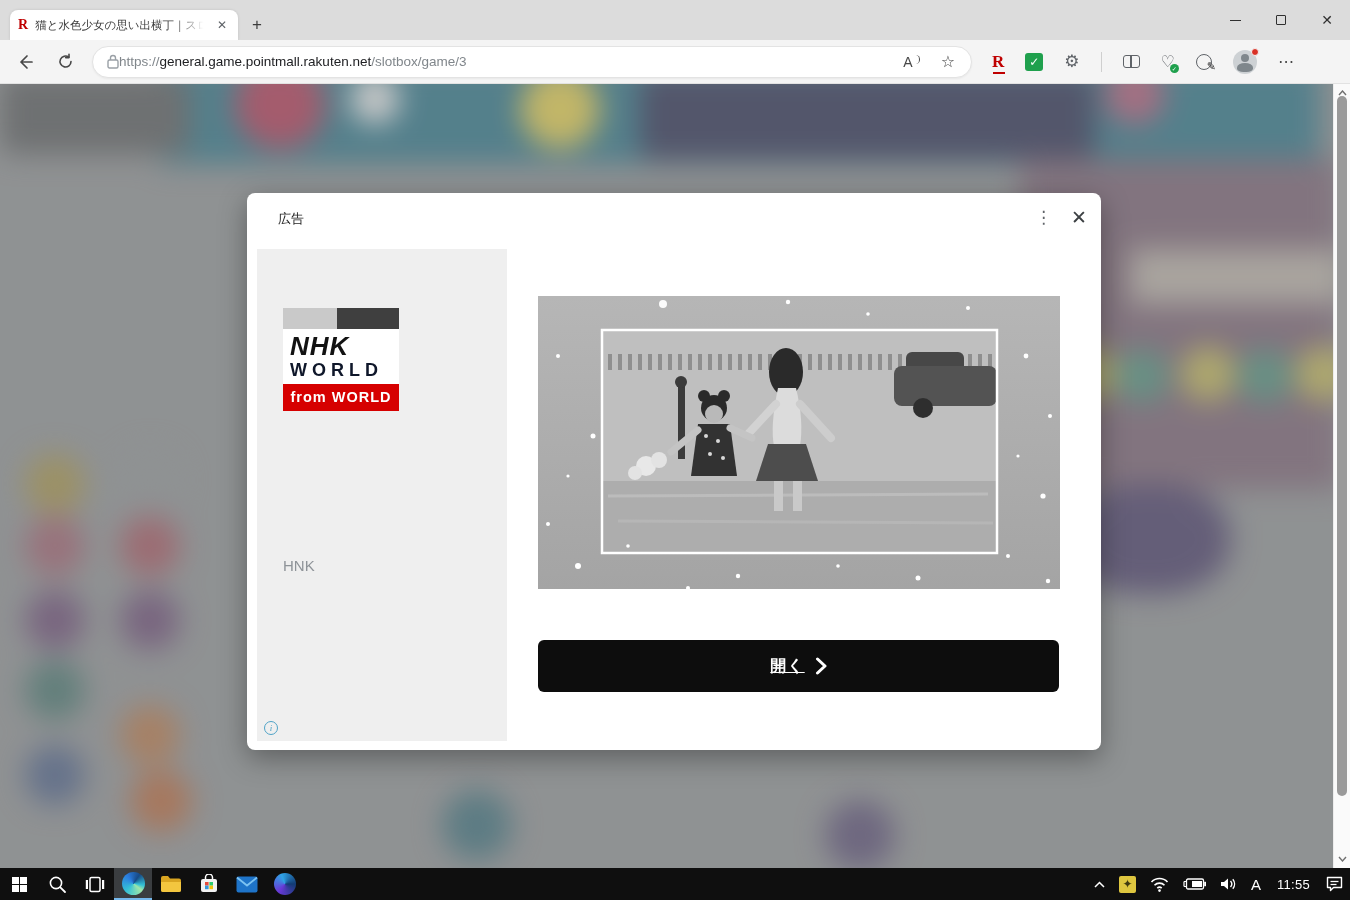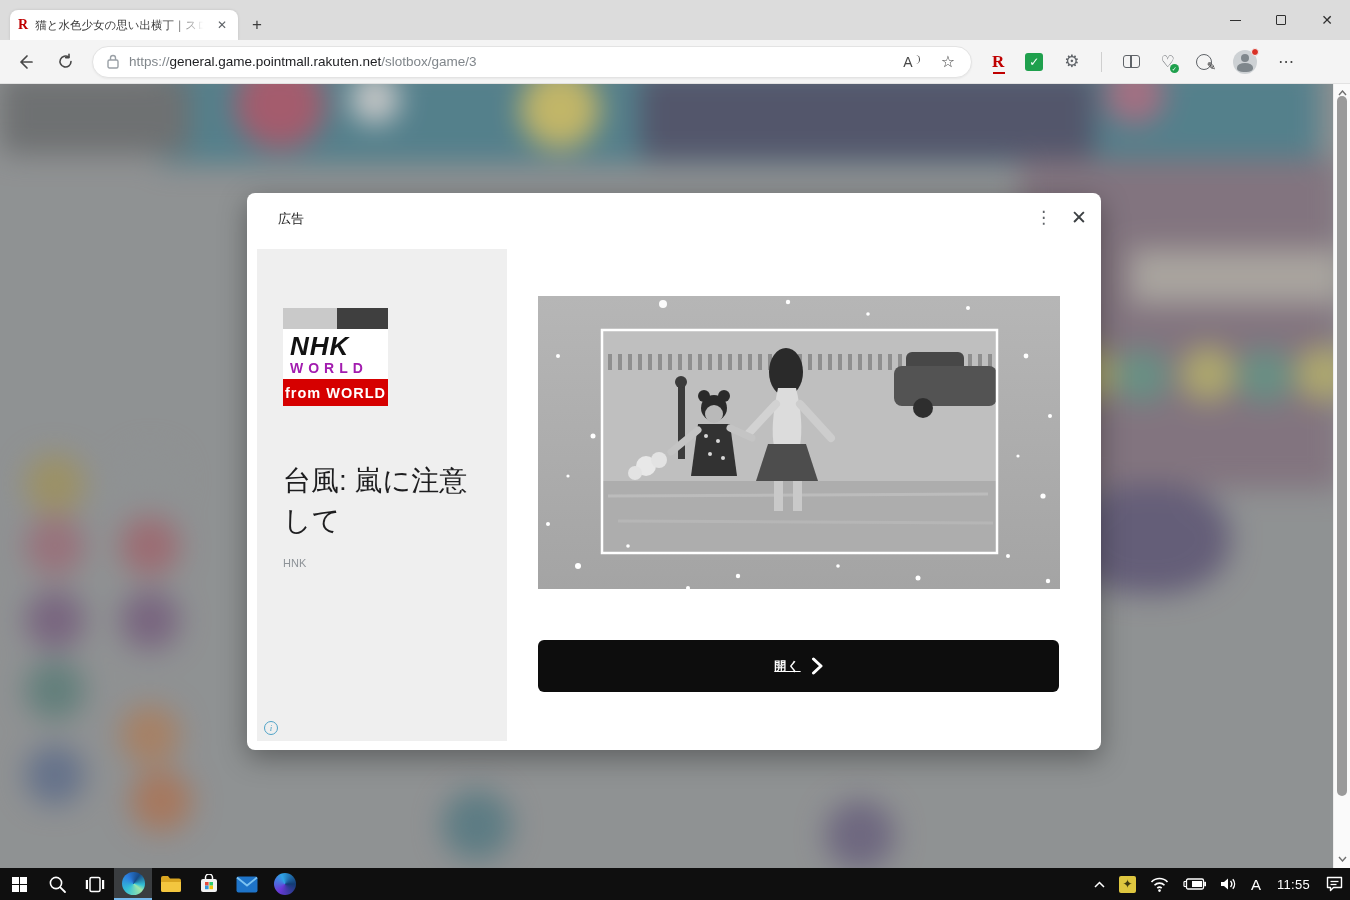--- a/index.html
+++ b/index.html
@@ -24,21 +24,21 @@
   .glyph-max { width:10px; height:10px; border:1.2px solid #303030; border-radius:1px; display:block; }
   .glyph-x { font-size:14px; }
 
   
   .toolbar { position:absolute; top:40px; left:0; right:0; height:44px; background:#F4F4F4;
              display:flex; align-items:center; border-bottom:1px solid #E2E2E2; }
   .nav-btn { width:30px; height:30px; display:flex; align-items:center; justify-content:center; margin-left:10px; }
   .omnibox { height:32px; background:#FFFFFF; border:1px solid #E3E3E3; border-radius:16px;
              margin-left:12px; width:880px; display:flex; align-items:center; padding:0 10px 0 14px;
              box-shadow:0 1px 2px rgba(0,0,0,.05); }
-  .url { flex:1; font-size:13.5px; white-space:nowrap; overflow:hidden; margin-left:10px; }
+  .url { flex:1; font-size:13.5px; white-space:nowrap; overflow:hidden; }
   .url .dim { color:#80868B; }
   .url .host { color:#202124; }
   .pill-icons { display:flex; align-items:center; gap:22px; margin-right:6px; }
   .ra { position:relative; font-size:14px; color:#474747; padding-right:6px; }
   .ra-wave { position:absolute; right:-1px; top:1px; width:6px; height:9px; border:1.4px solid #474747;
              border-left:none; border-top:none; border-bottom:none; border-radius:0 70% 70% 0/0 50% 50% 0; }
   .star { font-size:16px; color:#474747; }
   .ext-row { display:flex; align-items:center; gap:21px; margin-left:20px; }
   .rk { position:relative; font-family:"Liberation Serif",serif; font-weight:bold; font-size:17px; color:#BF0000; }
   .rk::after { content:""; position:absolute; left:1px; bottom:-2px; width:12px; height:2px; background:#BF0000; }
@@ -73,39 +73,39 @@
   .sb-up { top:2px; } .sb-down { bottom:2px; }
 
   
   .modal { position:absolute; left:247px; top:109px; width:854px; height:557px; background:#FFFFFF;
            border-radius:8px; box-shadow:0 8px 28px rgba(0,0,0,.35); }
   .ad-label { position:absolute; left:31px; top:17px; font-size:13px; color:#1F1F1F; }
   .modal-dots { position:absolute; left:782px; top:12px; font-size:17px; color:#5F6368; padding:2px 6px; }
   .modal-close { position:absolute; left:818px; top:11px; font-size:19px; color:#3C4043; padding:2px 6px; }
 
   .left-panel { position:absolute; left:10px; top:56px; width:250px; height:492px; background:#EFEFEF; }
-  .nhk-logo { position:absolute; left:26px; top:59px; width:105px; }
+  .nhk-logo { position:absolute; left:26px; top:59px; width:116px; }
   .nhk-bar { display:flex; height:21px; }
   .nhk-bar .lt { width:54px; background:#C9C9C9; } .nhk-bar .dk { flex:1; background:#3F3F3F; }
   .nhk-mid { background:#FFFFFF; padding:4px 0 3px 7px; }
   .nhk-word1 { font-size:26px; font-weight:bold; font-style:italic; color:#121212; letter-spacing:1px; line-height:1.05; }
-  .nhk-word2 { font-size:14px; font-weight:bold; color:#a21caf; letter-spacing:5px; line-height:1.15; }
+  .nhk-word2 { font-size:18px; font-weight:bold; color:#0f172a; letter-spacing:5px; line-height:1.15; }
   .nhk-red { height:27px; background:#D60000; color:#FFFFFF; font-size:14.5px; font-weight:bold;
              display:flex; align-items:center; justify-content:center; letter-spacing:1px; }
   .ad-title { position:absolute; left:26px; top:212px; width:200px; font-size:28px; line-height:1.42; color:#1D1D1F; }
-  .ad-advertiser { position:absolute; left:26px; top:308px; font-size:11px; color:#8E9398; }
+  .ad-advertiser { position:absolute; left:26px; top:308px; font-size:15px; color:#8E9398; }
   .ad-desc { position:absolute; left:26px; top:362px; width:196px; font-size:17.5px; line-height:1.42; color:#33373B; }
   .info-btn { position:absolute; left:7px; bottom:6px; width:14px; height:14px; border:1.4px solid #4FA3C7;
               border-radius:50%; color:#4FA3C7; font-size:9px; display:flex; align-items:center; justify-content:center;
               font-family:"Liberation Serif",serif; font-style:italic; }
 
   .ad-image { position:absolute; left:291px; top:103px; width:522px; height:293px; }
   .cta { position:absolute; left:291px; top:447px; width:521px; height:52px; background:#0D0D0D; border:none;
          border-radius:6px; display:flex; align-items:center; justify-content:center; gap:10px; cursor:pointer; }
-  .cta-label { color:#FFFFFF; font-size:12px; font-weight:bold; letter-spacing:1px;text-decoration:underline; }
+  .cta-label { color:#FFFFFF; font-size:16px; font-weight:bold; letter-spacing:1px;text-decoration:underline; }
 
   
   .taskbar { position:absolute; left:0; bottom:0; right:0; height:32px; background:#0F0F0F;
              display:flex; align-items:center; }
   .tb-left { display:flex; align-items:center; height:32px; }
   .tb-btn { width:38px; height:32px; display:flex; align-items:center; justify-content:center; position:relative; }
   .tb-btn.active { background:#3A3D40; border-bottom:2px solid #76B9ED; }
   .win-logo { width:15px; height:15px; display:grid; grid-template-columns:7px 7px; grid-template-rows:7px 7px; gap:1.4px; }
   .win-logo span { background:#FFFFFF; }
   .edge-logo { width:23px; height:23px; border-radius:50%;
@@ -243,21 +243,20 @@
           <div class="nhk-bar">
               <span class="lt"></span>
               <span class="dk"></span>
             </div>
           <div class="nhk-mid">
             <div class="nhk-word1">NHK</div>
             <div class="nhk-word2">WORLD</div>
           </div>
           <div class="nhk-red">from WORLD</div>
         </div>
-        <div class="ad-title">台風: 嵐に注意して</div>
         <div class="ad-advertiser">HNK</div>
         <div class="info-btn">i</div>
       </div>
 
       <div class="ad-image">
         <svg width="522" height="293" viewBox="0 0 522 293">
           <defs>
             <linearGradient id="og" x1="0" y1="0" x2="0" y2="1">
               <stop offset="0" stop-color="#B6B6B6"></stop>
                 <stop offset="1" stop-color="#A4A4A4"></stop>

